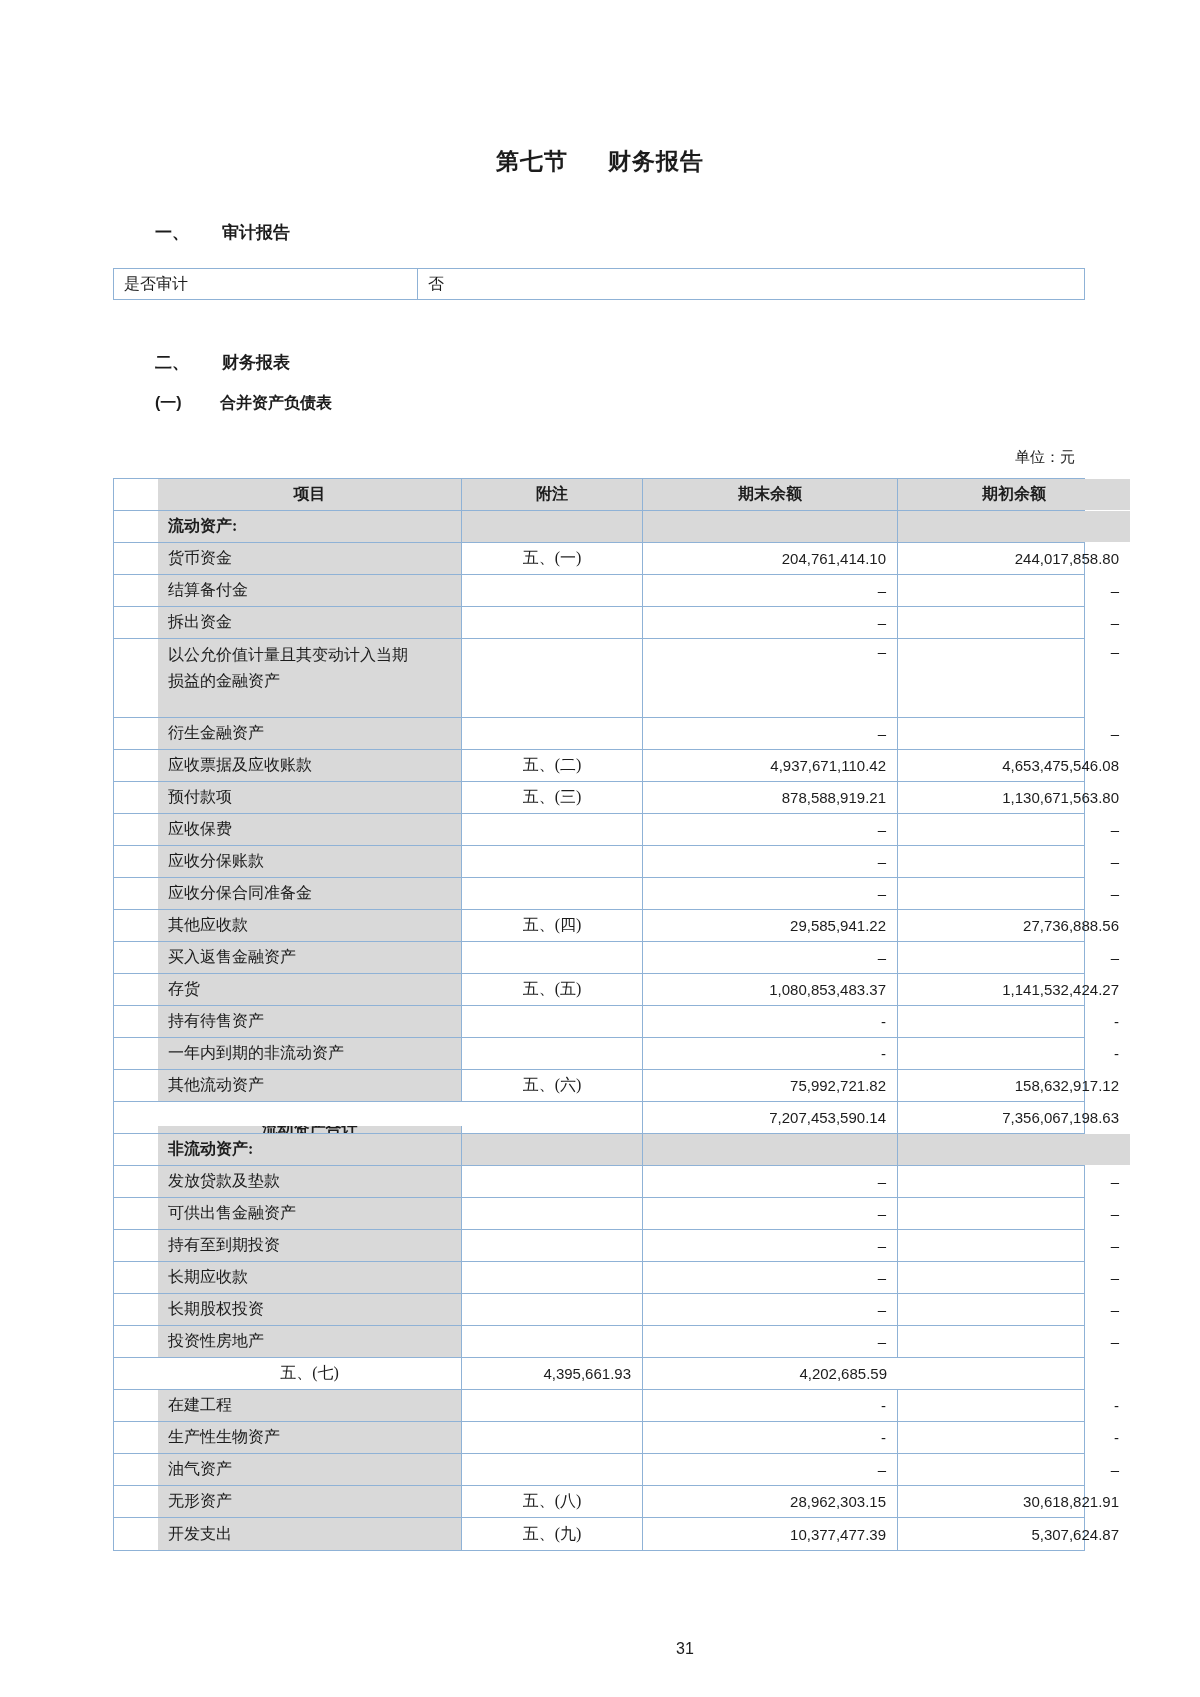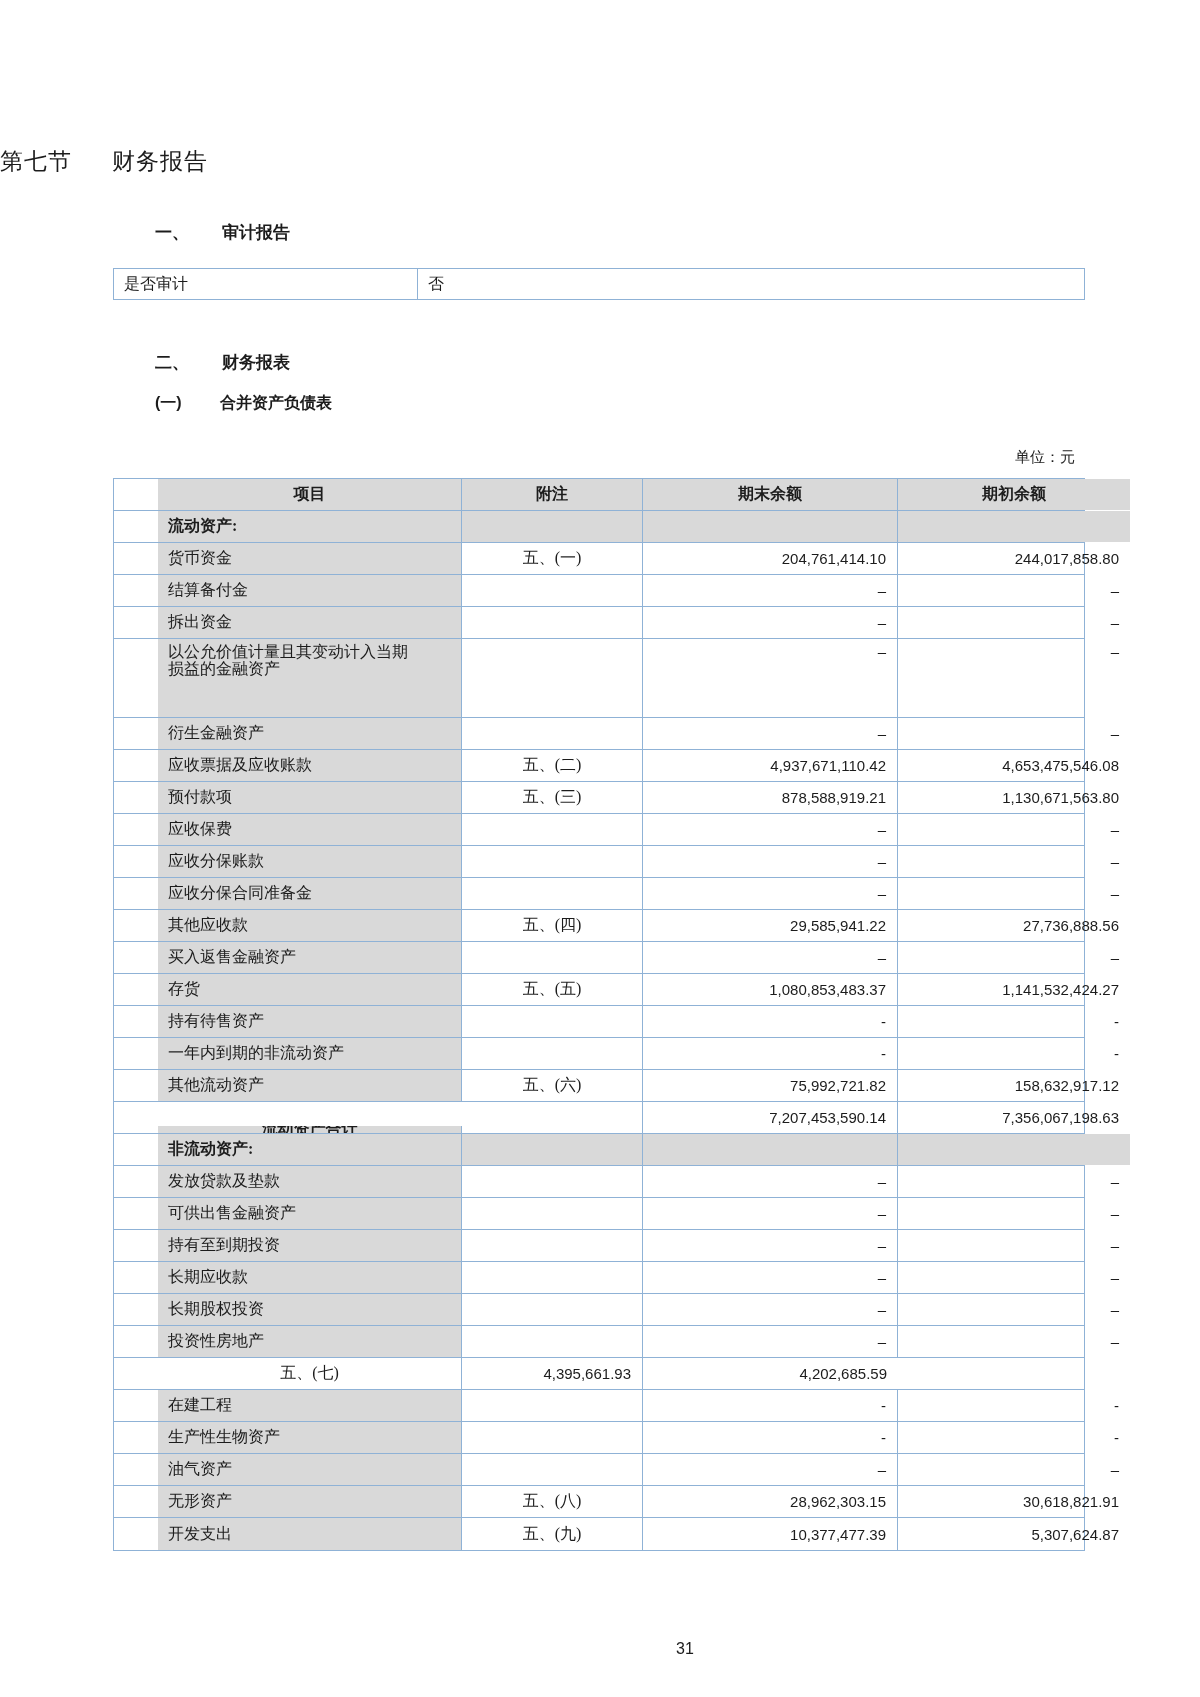--- a/index.html
+++ b/index.html
@@ -5,22 +5,22 @@
   :root { --bd:#8FB2D6; --gray:#D9D9D9; --ink:#1c1c1c; }
   * { margin:0; padding:0; box-sizing:border-box; }
   html,body { background:#ffffff; }
   .page {
     position:relative; width:1200px; height:1697px; background:#fff;
     color:var(--ink); font-family:"Liberation Serif","DejaVu Serif",serif;
     overflow:hidden;
   }
   
   .doc-title {
-    position:absolute; top:146px; left:0; width:1200px; text-align:left;
-    font-family:"Liberation Sans","DejaVu Sans",sans-serif; font-weight:normal;
+    position:absolute; top:146px; left:0; width:1200px; text-align:center;
+    font-family:"Liberation Sans","DejaVu Sans",sans-serif; font-weight:bold;
     font-size:23px; letter-spacing:1px;
   }
   .doc-title .gap { display:inline-block; width:40px; }
   .hsec {
     position:absolute; left:115px;
     font-family:"Liberation Sans","DejaVu Sans",sans-serif; font-weight:bold;
     font-size:17px;
     margin-left:40px;
   }
   .hsec .h-no { display:inline-block; width:67px; }
@@ -58,21 +58,21 @@
   .bs-row .cell.c0 { background:var(--gray); }
   .bs-row.header .cell, .bs-row.section .cell { background:var(--gray); }
   .bs-row.header .cell {
     font-weight:bold; justify-content:center; font-size:16px;
   }
   .bs-row.section .cell.c0 { font-weight:bold; }
   .bs-row.total .cell.c0 { font-weight:bold; justify-content:center;margin-top:24px; }
   
   .bs-row.data_tall { height:79px; }
   .bs-row.data_tall .cell { align-items:flex-start; padding-top:4px; }
-  .bs-row.data_tall .cell.item { white-space:pre-line; line-height:17px; }
+  .bs-row.data_tall .cell.item { white-space:pre-line; line-height:26px;font-family:Liberation Mono, monospace; }
 </style>
 </head>
 <body>
 
 <div class="page">
 
   <div class="doc-title">
     <span>第七节</span><span class="gap"></span><span>财务报告</span>
   </div>
 

